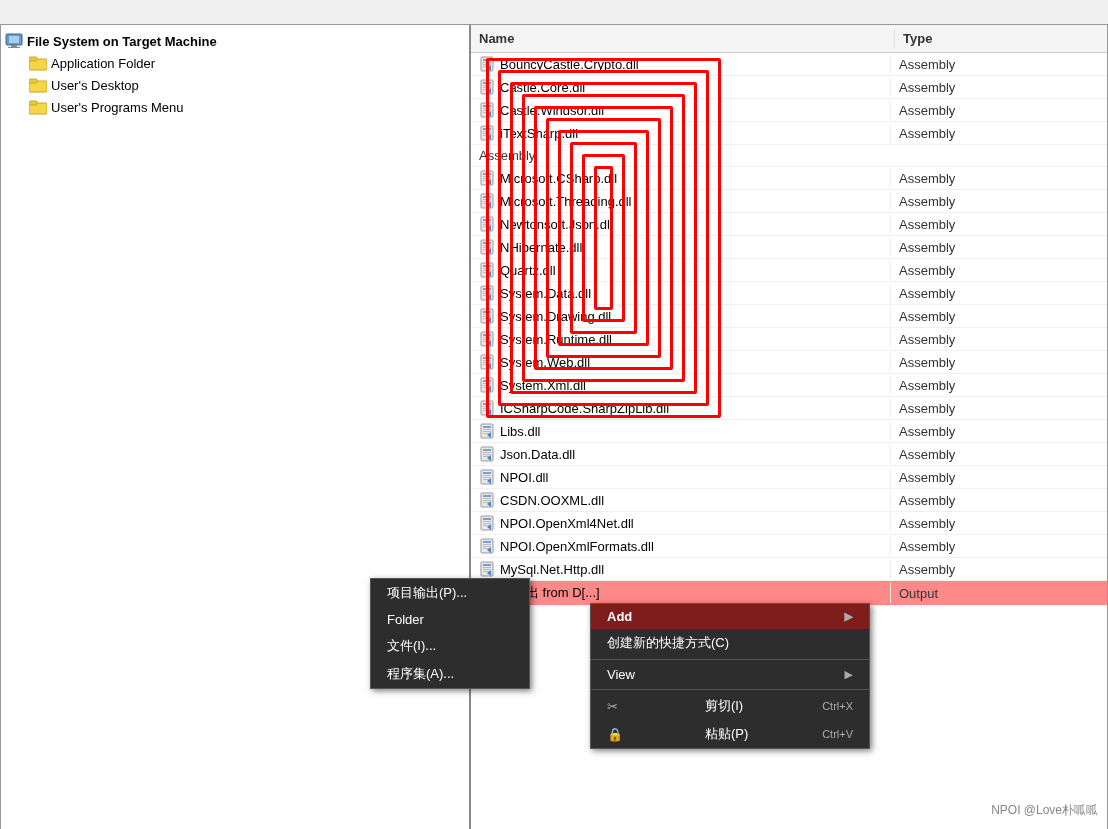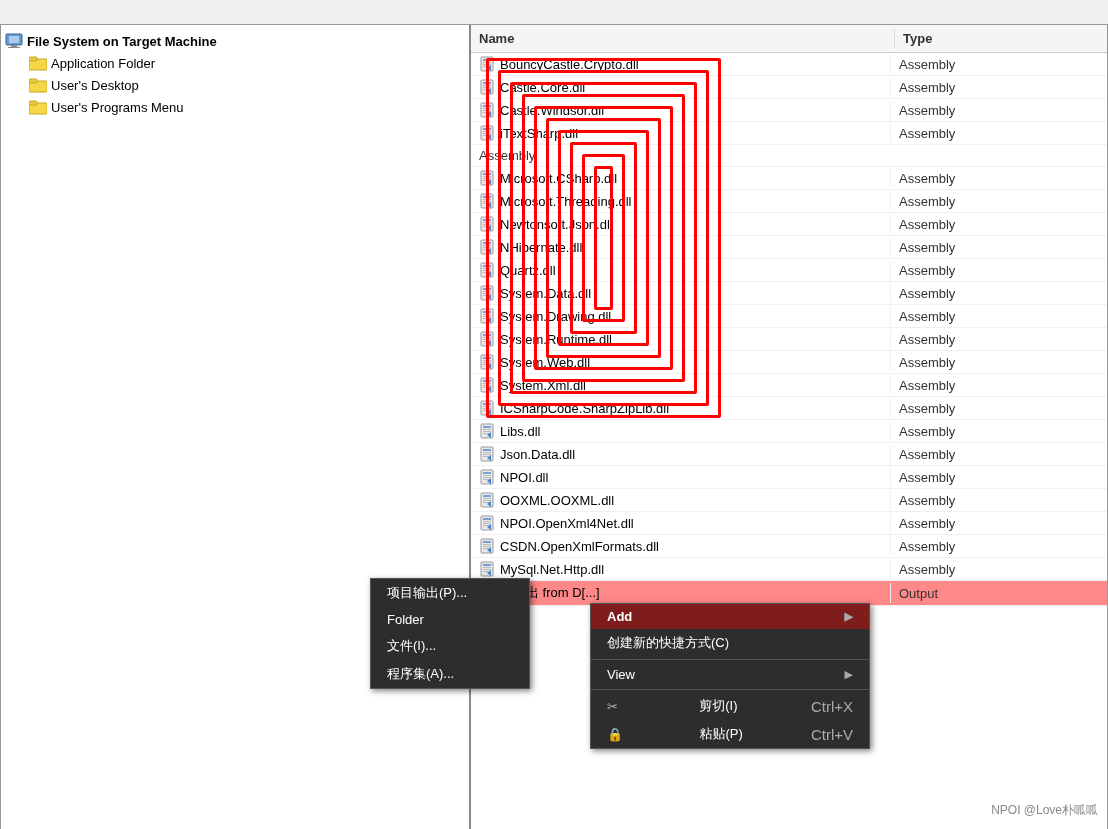--- a/index.html
+++ b/index.html
@@ -183,21 +183,21 @@
       justify-content: space-between;
     }
 
     .menu-separator {
       height: 1px;
       background: #555;
       margin: 2px 0;
     }
 
     .menu-item-label { color: #fff; }
-    .menu-item-shortcut { color: #aaa; font-size: 15px; }
+    .menu-item-shortcut { color: #aaa; font-size: 11px; }
     .menu-item-arrow { color: #aaa; font-size: 11px; }
 
     .menu-item.add-item {
       background: #7f1d1d;
       font-weight: bold;
     }
 
     
     .watermark {
       position: absolute;
@@ -563,21 +563,21 @@
             <div class="file-icon-dll">
               <svg class="dll-icon-svg" viewBox="0 0 16 16" width="16" height="16">
       <rect x="2" y="1" width="12" height="14" rx="1" fill="#e8e8e8" stroke="#999" stroke-width="1"></rect>
       <rect x="4" y="3" width="8" height="2" fill="#7a9fd4"></rect>
       <rect x="4" y="6" width="8" height="1" fill="#bbb"></rect>
       <rect x="4" y="8" width="8" height="1" fill="#bbb"></rect>
       <rect x="4" y="10" width="6" height="1" fill="#bbb"></rect>
       <polygon points="8,12 12,9 12,15" fill="#4488cc"></polygon>
     </svg>
             </div>
-            <span class="file-name-text">OOXML.OOXML.dll</span>
+            <span class="file-name-text">CSDN.OOXML.dll</span>
           </div>
           <div class="file-type-cell">Assembly</div>
         </div>
         <div class="file-row">
           <div class="file-name-cell">
             <div class="file-icon-dll">
               <svg class="dll-icon-svg" viewBox="0 0 16 16" width="16" height="16">
       <rect x="2" y="1" width="12" height="14" rx="1" fill="#e8e8e8" stroke="#999" stroke-width="1"></rect>
       <rect x="4" y="3" width="8" height="2" fill="#7a9fd4"></rect>
       <rect x="4" y="6" width="8" height="1" fill="#bbb"></rect>
@@ -595,21 +595,21 @@
             <div class="file-icon-dll">
               <svg class="dll-icon-svg" viewBox="0 0 16 16" width="16" height="16">
       <rect x="2" y="1" width="12" height="14" rx="1" fill="#e8e8e8" stroke="#999" stroke-width="1"></rect>
       <rect x="4" y="3" width="8" height="2" fill="#7a9fd4"></rect>
       <rect x="4" y="6" width="8" height="1" fill="#bbb"></rect>
       <rect x="4" y="8" width="8" height="1" fill="#bbb"></rect>
       <rect x="4" y="10" width="6" height="1" fill="#bbb"></rect>
       <polygon points="8,12 12,9 12,15" fill="#4488cc"></polygon>
     </svg>
             </div>
-            <span class="file-name-text">CSDN.OpenXmlFormats.dll</span>
+            <span class="file-name-text">NPOI.OpenXmlFormats.dll</span>
           </div>
           <div class="file-type-cell">Assembly</div>
         </div>
         <div class="file-row">
           <div class="file-name-cell">
             <div class="file-icon-dll">
               <svg class="dll-icon-svg" viewBox="0 0 16 16" width="16" height="16">
       <rect x="2" y="1" width="12" height="14" rx="1" fill="#e8e8e8" stroke="#999" stroke-width="1"></rect>
       <rect x="4" y="3" width="8" height="2" fill="#7a9fd4"></rect>
       <rect x="4" y="6" width="8" height="1" fill="#bbb"></rect>

